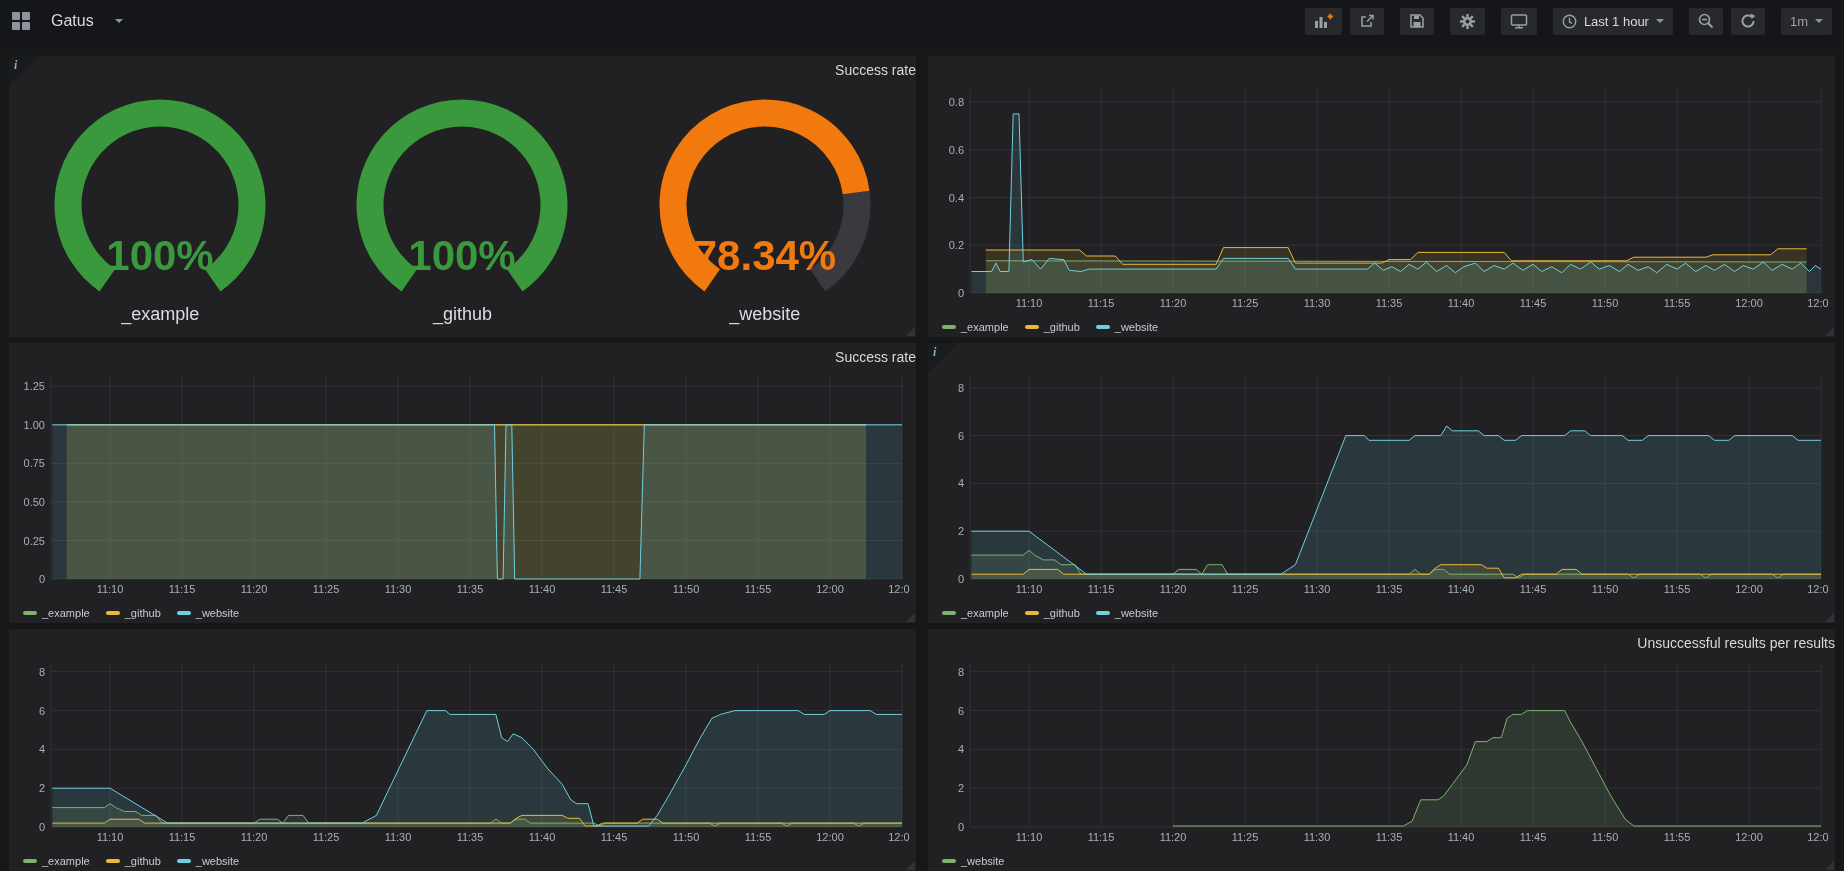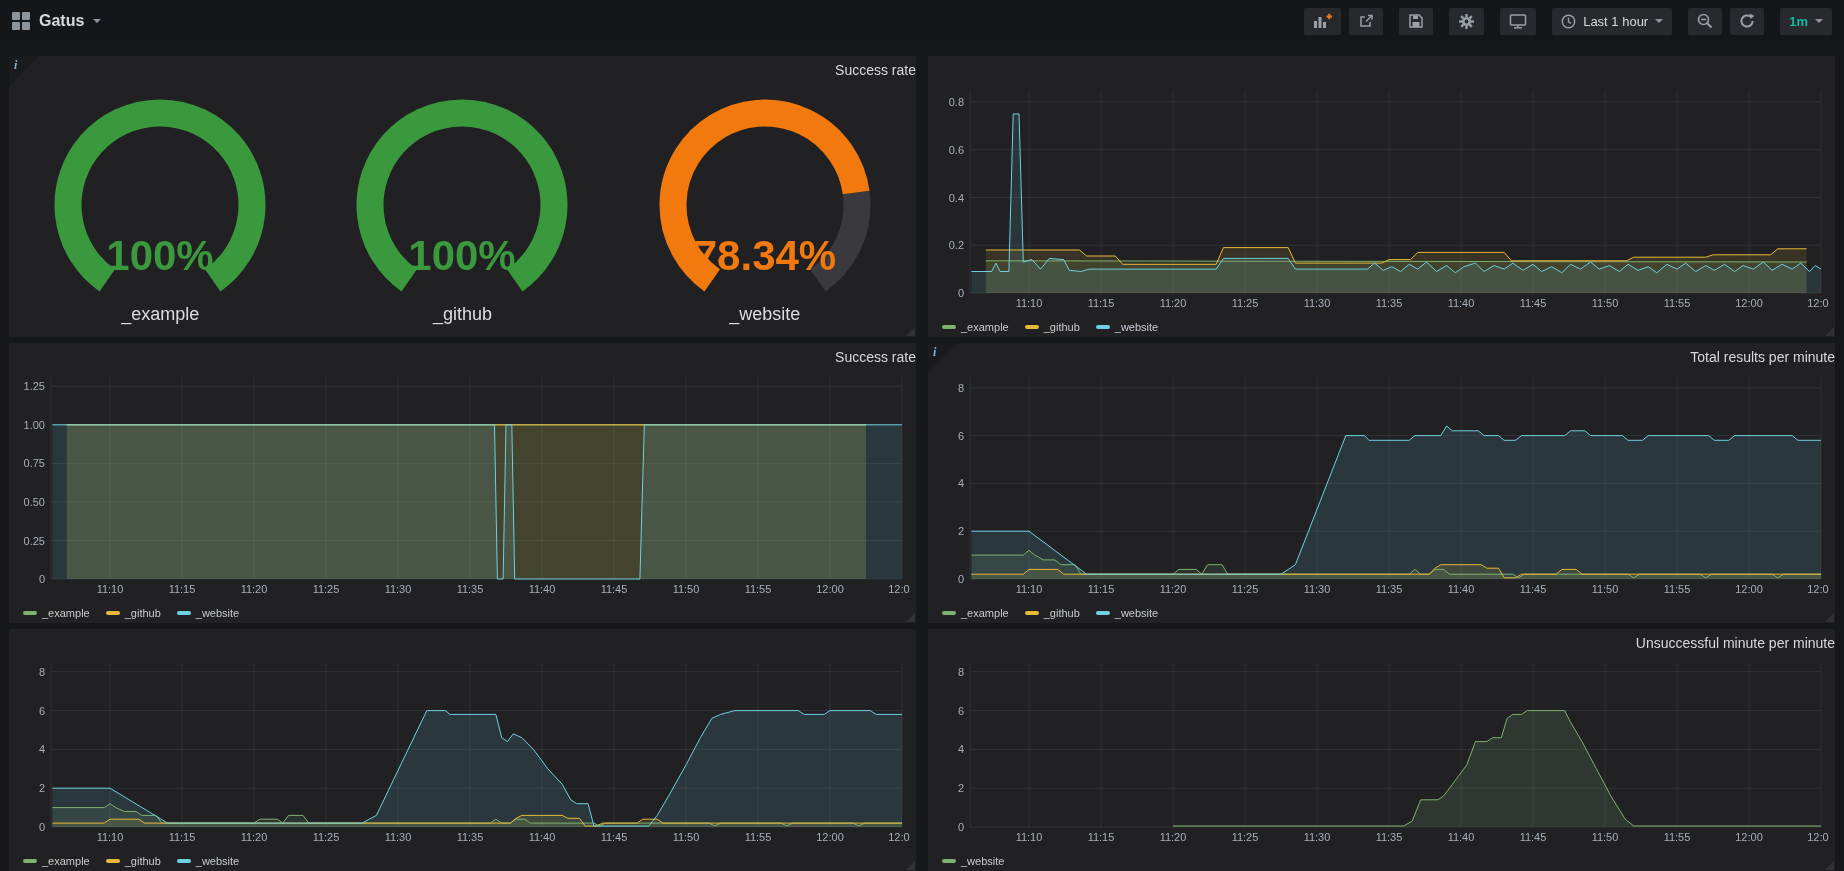--- a/index.html
+++ b/index.html
@@ -2,34 +2,34 @@
 <html><head>
 <meta charset="utf-8">
 <style>
   * { box-sizing: border-box; margin: 0; padding: 0; }
   html,body { width:1844px; height:871px; overflow:hidden; background:#161719;
     font-family:"Liberation Sans", sans-serif; }
 
   
   .navbar { height:42px; background:#141619; display:flex; align-items:center;
     justify-content:space-between; padding:0 12px 0 12px; }
-  .nav-left { display:flex; align-items:center; gap:9px;font-weight:bold; }
+  .nav-left { display:flex; align-items:center; gap:21px; }
   .grid-icon { display:grid; grid-template-columns:8px 8px; grid-template-rows:8px 8px; gap:2px; }
   .grid-icon i { background:#8e949b; border-radius:1px; }
   .dash-title { color:#d8d9da; font-size:16px; cursor:pointer; }
   .caret { width:0; height:0; border-left:4px solid transparent; border-right:4px solid transparent;
     border-top:4px solid #8e949b; display:inline-block; }
   .nav-right { display:flex; align-items:center; gap:8px; }
   .btn-group { display:flex; gap:16px; }
   .nav-btn { height:27px; min-width:32px; background:#28292d; border:none; border-radius:2px;
     display:flex; align-items:center; justify-content:center; gap:7px; padding:0 9px;
     color:#9aa0a6; font-size:13px; font-family:inherit; cursor:pointer; }
   .nav-btn svg { display:block; }
   .nav-btn .txt { color:#d8d9da; }
-  .nav-btn .orange { color:#14b8a6;font-weight:bold; }
+  .nav-btn .orange { color:#a3a3a3; }
   .tv-gap { margin:0 8px; }
 
   
   .dash { display:grid; grid-template-columns:1fr 1fr; grid-template-rows:281px 280px 242px;
     gap:6px 12px; padding:14px 9px 0 9px; }
   .panel { position:relative; background:#212124; overflow:hidden; }
   .panel-title { height:28px; line-height:28px; text-align:right; font-size:14px;
     font-weight:500; color:#d8d9da; cursor:pointer; }
   .chart-area { position:absolute; top:28px; left:6px; right:6px; bottom:26px; }
   .legend { position:absolute; left:14px; bottom:4px; display:flex; gap:16px; align-items:center; }
@@ -302,21 +302,20 @@
           <span>_website</span>
         </span>
       </div>
     <div class="corner-resize"></div>
   </section>
 
   <section class="panel">
     <div class="info-corner">
         <span>i</span>
       </div>
-    <h2 class="panel-title">Total results per minute</h2>
     <div class="chart-area"><svg width="895" height="226">
           <line x1="95.0" x2="95.0" y1="6" y2="208" class="grid-line"></line>
           <line x1="167.0" x2="167.0" y1="6" y2="208" class="grid-line"></line>
           <line x1="239.0" x2="239.0" y1="6" y2="208" class="grid-line"></line>
           <line x1="311.0" x2="311.0" y1="6" y2="208" class="grid-line"></line>
           <line x1="383.0" x2="383.0" y1="6" y2="208" class="grid-line"></line>
           <line x1="455.0" x2="455.0" y1="6" y2="208" class="grid-line"></line>
           <line x1="527.0" x2="527.0" y1="6" y2="208" class="grid-line"></line>
           <line x1="599.0" x2="599.0" y1="6" y2="208" class="grid-line"></line>
           <line x1="671.0" x2="671.0" y1="6" y2="208" class="grid-line"></line>
@@ -425,21 +424,21 @@
         </span>
         <span class="legend-item">
           <i style="background: rgb(110, 208, 224);"></i>
           <span>_website</span>
         </span>
       </div>
     <div class="corner-resize"></div>
   </section>
 
   <section class="panel">
-    <h2 class="panel-title">Unsuccessful minute per minute</h2>
+    <h2 class="panel-title">Unsuccessful results per results</h2>
     <div class="chart-area"><svg width="895" height="188">
           <line x1="95.0" x2="95.0" y1="6" y2="170" class="grid-line"></line>
           <line x1="167.0" x2="167.0" y1="6" y2="170" class="grid-line"></line>
           <line x1="239.0" x2="239.0" y1="6" y2="170" class="grid-line"></line>
           <line x1="311.0" x2="311.0" y1="6" y2="170" class="grid-line"></line>
           <line x1="383.0" x2="383.0" y1="6" y2="170" class="grid-line"></line>
           <line x1="455.0" x2="455.0" y1="6" y2="170" class="grid-line"></line>
           <line x1="527.0" x2="527.0" y1="6" y2="170" class="grid-line"></line>
           <line x1="599.0" x2="599.0" y1="6" y2="170" class="grid-line"></line>
           <line x1="671.0" x2="671.0" y1="6" y2="170" class="grid-line"></line>

